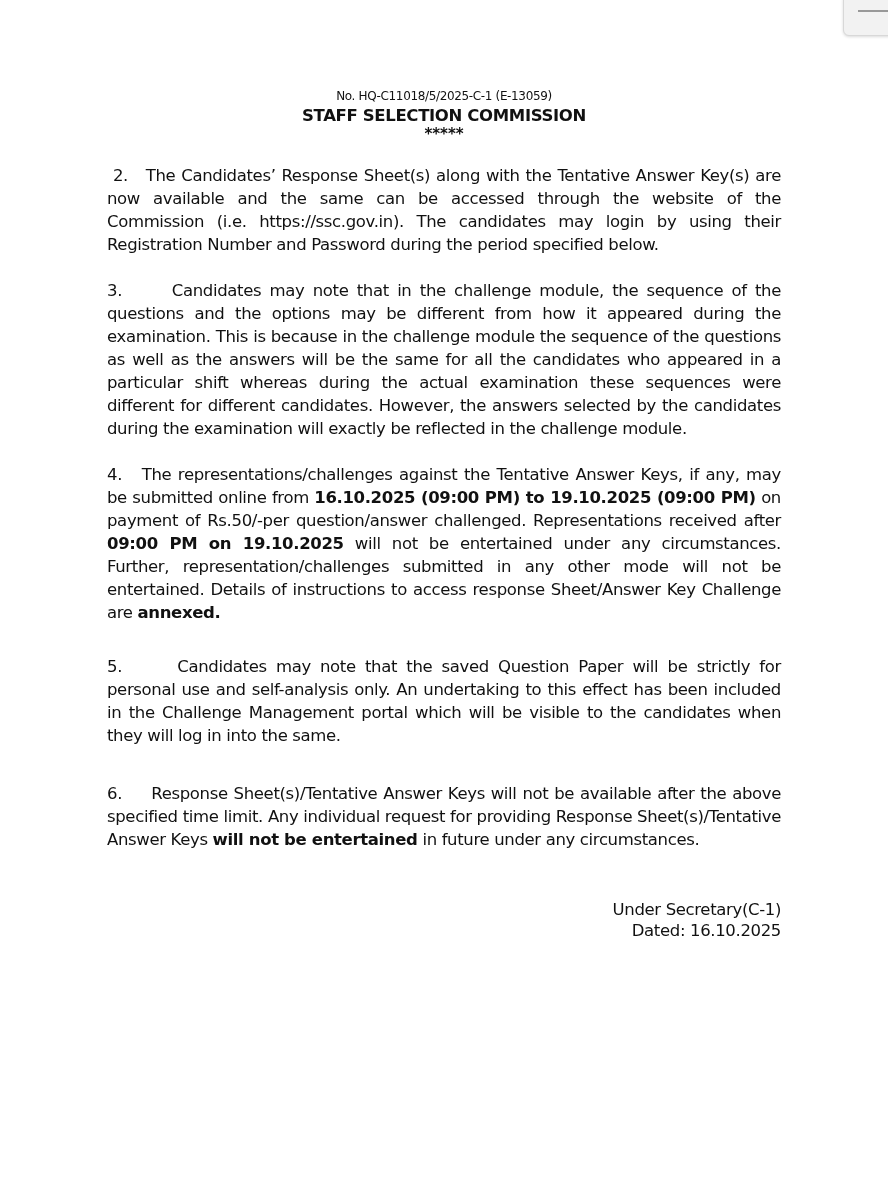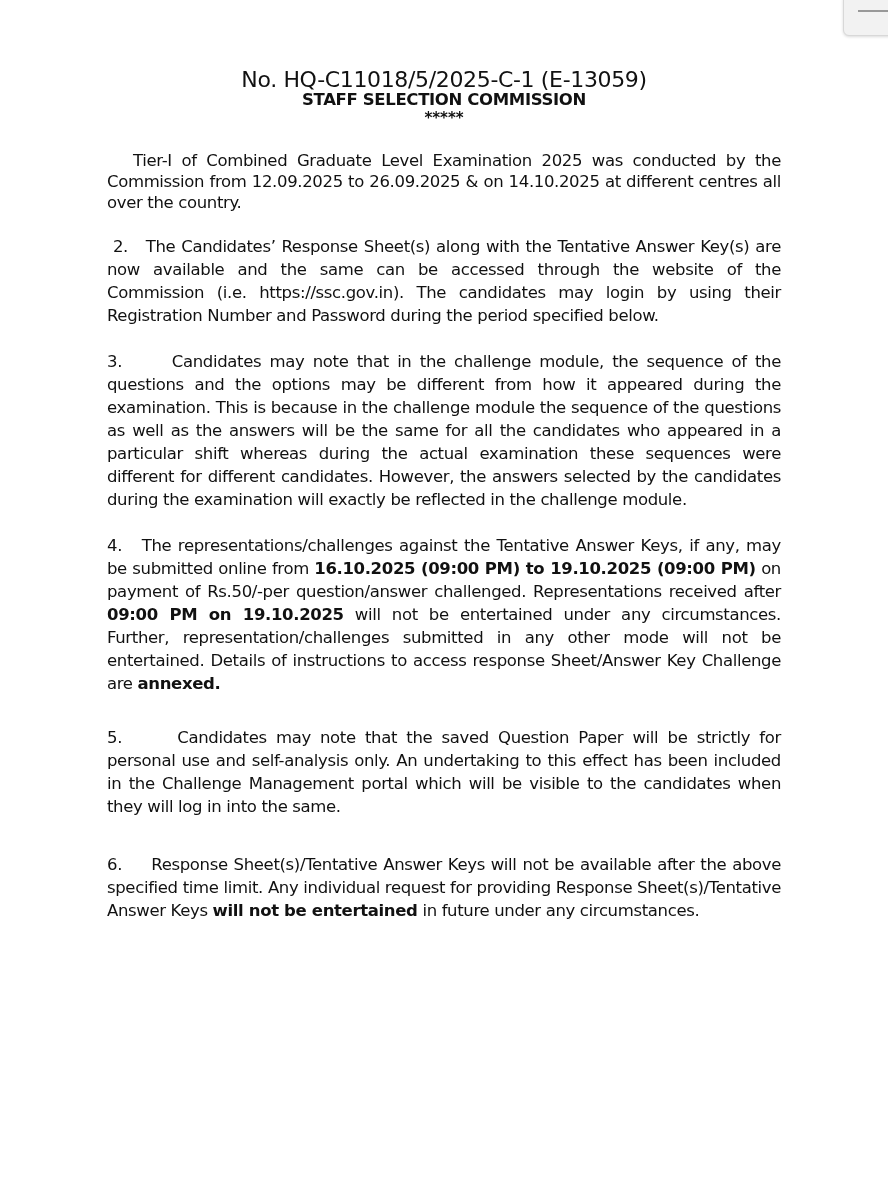--- a/index.html
+++ b/index.html
@@ -13,21 +13,21 @@
     box-shadow: 0 1px 3px rgba(0,0,0,0.15);
   }
   .corner-widget .bar {
     position: absolute; left: 14px; top: 15px; width: 40px; height: 2px; background: #999;
   }
   .page {
     position: absolute; left: 107px; top: 70px; width: 674px;
     font-size: 16.5px; line-height: 23px; letter-spacing: -0.35px;
   }
   .header { text-align: center; line-height: 20px; }
-  .header .ref { font-size: 22px; }
+  .header .ref { font-size: 12px; margin-top: 16px; }
   .header .org { font-weight: bold; font-size: 16.5px; }
   .header .stars { font-weight: bold; font-size: 15px; line-height: 16px; letter-spacing: 0; }
   .subject {
     margin-top: 32px; font-weight: bold; text-align: justify; text-align-last: left;
     line-height: 21px; padding-left: 6px;
   }
   p { margin: 0; text-align: justify; }
   .para1 { margin-top: 24px; text-indent: 26px; line-height: 21px; }
   .para { margin-top: 24px; }
   .sig { position: absolute; right: 0; text-align: right; line-height: 21px; }
@@ -41,25 +41,28 @@
 </div>
 
 <div class="page">
   <div class="header">
     <div class="ref">No. HQ-C11018/5/2025-C-1 (E-13059)</div>
     <div class="org">STAFF SELECTION COMMISSION</div>
     <div class="stars">*****</div>
   </div>
 
 
-  <p class="para1">Tier-I of Combined Graduate Level Examination 2025 was conducted by the Commission from 12.09.2025 to 26.09.2025 &amp; on 14.10.2025 at different centres all over the country.</p>
 
   <p class="para" style="margin-top:22px; line-height:23px;">&nbsp;<span>2.</span>&nbsp;&nbsp; <span>The Candidates’ Response Sheet(s) along with the Tentative Answer Key(s) are now available and the same can be accessed through the website of the Commission (i.e. https://ssc.gov.in). The candidates may login by using their Registration Number and Password during the period specified below.</span></p>
 
   <p class="para" style="margin-top:23px;"><span>3.</span>&nbsp;&nbsp;&nbsp;&nbsp;&nbsp; <span>Candidates may note that in the challenge module, the sequence of the questions and the options may be different from how it appeared during the examination. This is because in the challenge module the sequence of the questions as well as the answers will be the same for all the candidates who appeared in a particular shift whereas during the actual examination these sequences were different for different candidates. However, the answers selected by the candidates during the examination will exactly be reflected in the challenge module.</span></p>
 
   <p class="para" style="margin-top:23px;"><span>4.</span>&nbsp;&nbsp; <span>The representations/challenges against the Tentative Answer Keys, if any, may be submitted online from </span><b>16.10.2025 (09:00 PM) to 19.10.2025 (09:00 PM)</b><span> on payment of Rs.50/-per question/answer challenged. Representations received after </span><b>09:00 PM on 19.10.2025</b><span> will not be entertained under any circumstances. Further, representation/challenges submitted in any other mode will not be entertained.  Details of instructions to access response Sheet/Answer Key Challenge are </span><b>annexed.</b></p>
 
   <p class="para" style="margin-top:31px;"><span>5.</span>&nbsp;&nbsp;&nbsp;&nbsp;&nbsp; <span>Candidates may note that the saved Question Paper will be strictly for personal use and self-analysis only. An undertaking to this effect has been included in the Challenge Management portal which will be visible to the candidates when they will log in into the same.</span></p>
 
   <p class="para" style="margin-top:35px;"><span>6.</span>&nbsp;&nbsp;&nbsp;&nbsp; <span>Response Sheet(s)/Tentative Answer Keys will not be available after the above specified time limit. Any individual request for providing Response Sheet(s)/Tentative Answer Keys </span><b>will not be entertained</b><span> in future under any circumstances.</span></p>
 
+  <div class="sig" style="margin-top:48px;">
+    <div>Under Secretary(C-1)</div>
+    <div>Dated:  16.10.2025</div>
+  </div>
 </div>
 
 </body></html>

